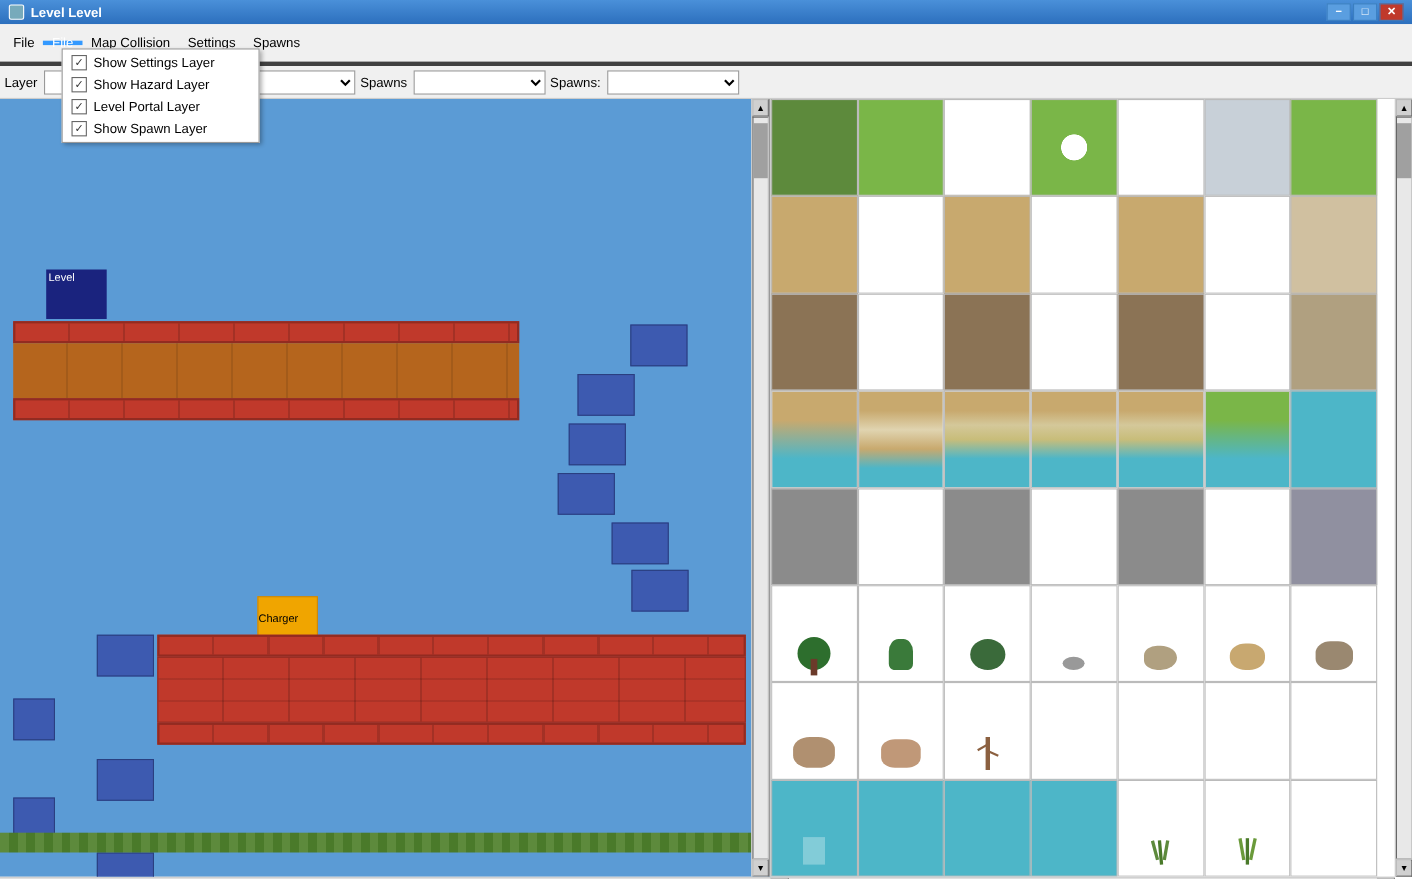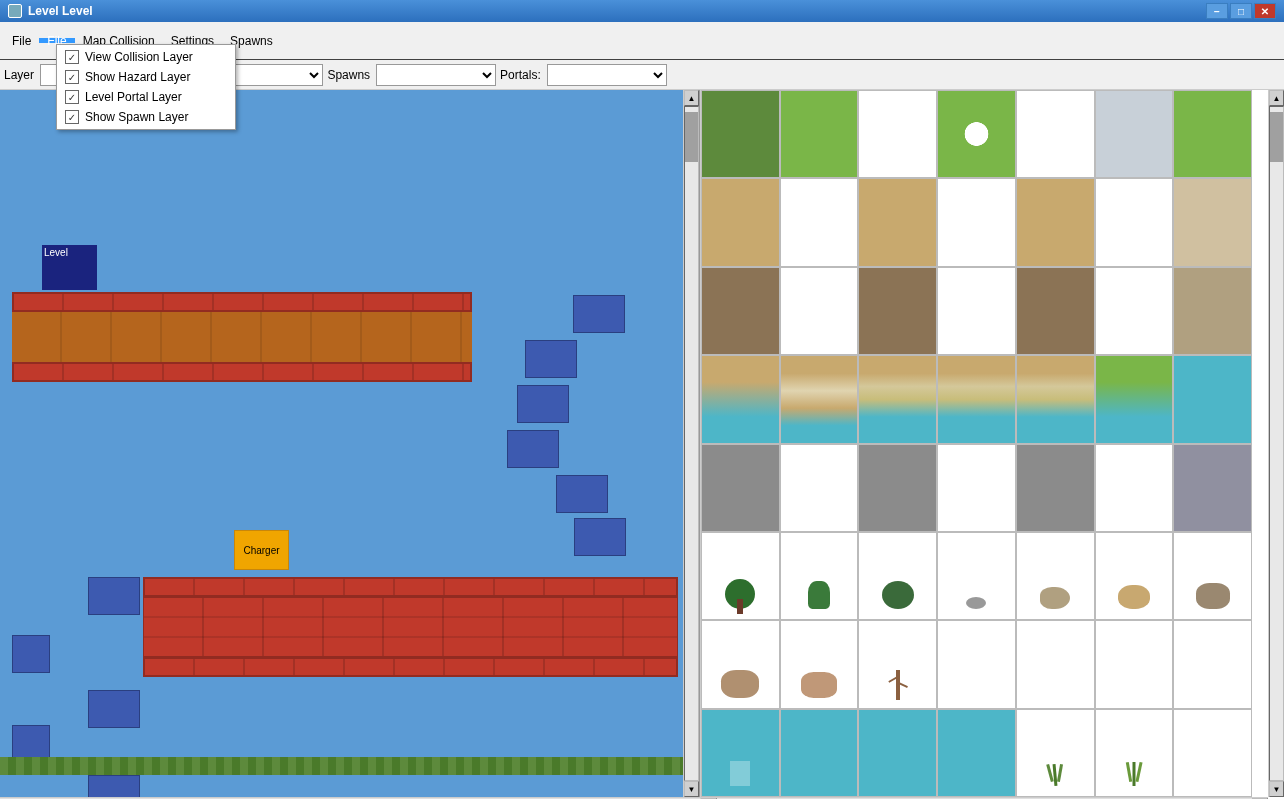--- a/index.html
+++ b/index.html
@@ -22,21 +22,21 @@
     .title-bar-controls { display: flex; gap: 2px; }
     .title-btn {
       width: 22px; height: 16px; background: #5a9ee0; border: 1px solid #3a7ec0;
       color: white; font-size: 10px; display: flex; align-items: center; justify-content: center; cursor: pointer;
     }
     .title-btn.close { background: #c0392b; }
 
     
     .menu-bar {
       background: #f0f0f0;
-      border-bottom: 1px solid #404040;
+      border-bottom: 4px solid #404040;
       height: 38px;
       display: flex;
       align-items: center;
       padding: 16px 4px;
     }
     .menu-item {
       padding: 2px 8px;
       cursor: pointer;
       height: 100%;
       display: flex;
@@ -197,22 +197,22 @@
       background: #3d5ab0;
       border: 1px solid #2a3f80;
     }
     .charger-block {
       position: absolute;
       background: #f0a500;
       color: black;
       font-size: 10px;
       display: flex;
       align-items: center;
-      justify-content: center;
       border: 1px solid #c8860a;
+      margin-top: 12px;
     }
     .grass-strip {
       position: absolute;
       bottom: 0;
       left: 0; right: 0;
       height: 20px;
       background: repeating-linear-gradient(
         to right,
         #5d8a3c,
         #5d8a3c 8px,
@@ -262,21 +262,21 @@
   <div class="menu-item">Spawns</div>
 </div>
 
 <div class="toolbar">
   <span class="toolbar-label">Layer</span>
   <select class="toolbar-select toolbar-select-wide"></select>
   <span class="toolbar-label">Layer:</span>
   <select class="toolbar-select toolbar-select-wide"></select>
   <span class="toolbar-label">Spawns</span>
   <select class="toolbar-select toolbar-select-wide"></select>
-  <span class="toolbar-label">Portals:</span>
+  <span class="toolbar-label">Spawns:</span>
   <select class="toolbar-select toolbar-select-wide"></select>
 </div>
 
 <div class="main-content">
 
   <div class="editor-wrapper">
 
     <div style="position:relative; flex:1; overflow:hidden;">
       <div class="editor-canvas" style="width:100%; height:100%;">
 
@@ -464,21 +464,21 @@
       </div>
       <div class="hscroll-btn">►</div>
     </div>
   </div>
 
 </div>
 
 <div class="dropdown-menu">
   <div class="dropdown-item">
     <div class="checkbox-icon checked"></div>
-    <span>View Collision Layer</span>
+    <span>Show Settings Layer</span>
   </div>
   <div class="dropdown-item">
     <div class="checkbox-icon checked"></div>
     <span>Show Hazard Layer</span>
   </div>
   <div class="dropdown-item">
     <div class="checkbox-icon checked"></div>
     <span>Level Portal Layer</span>
   </div>
   <div class="dropdown-item">

